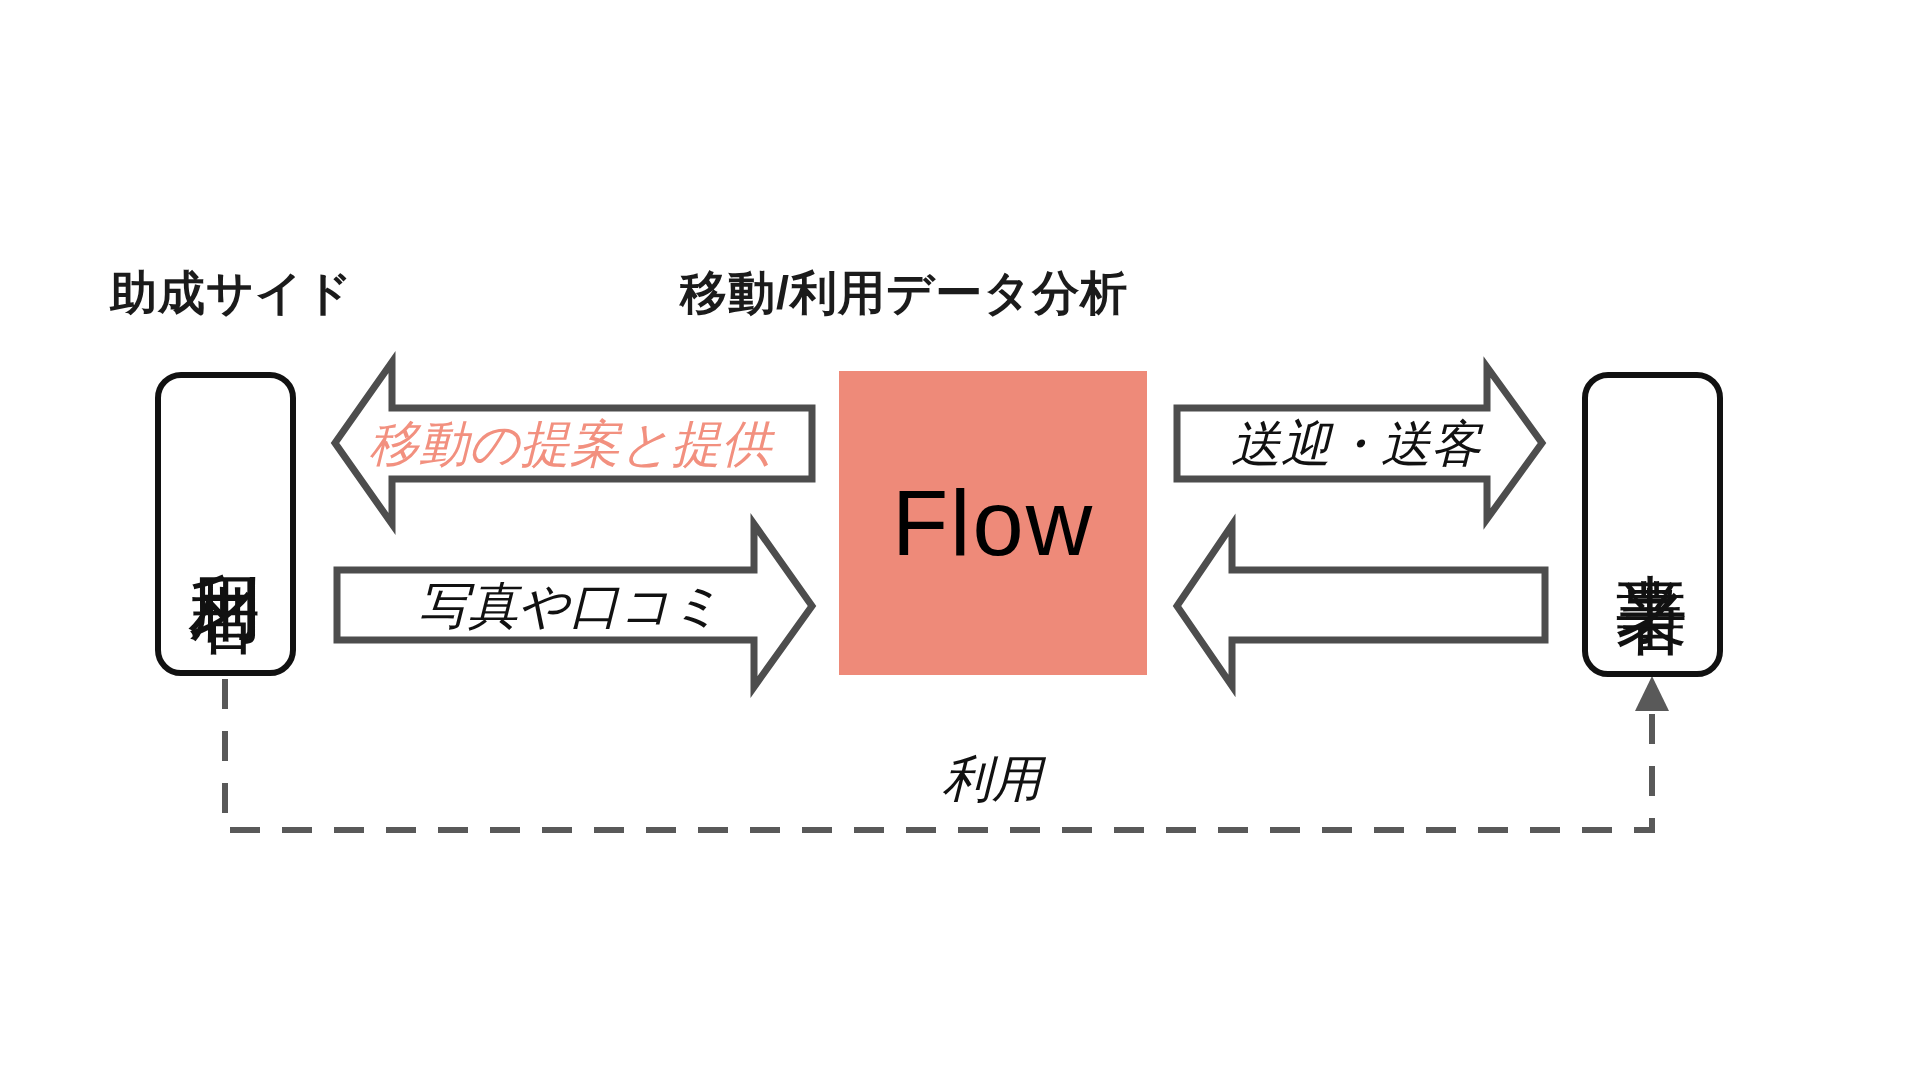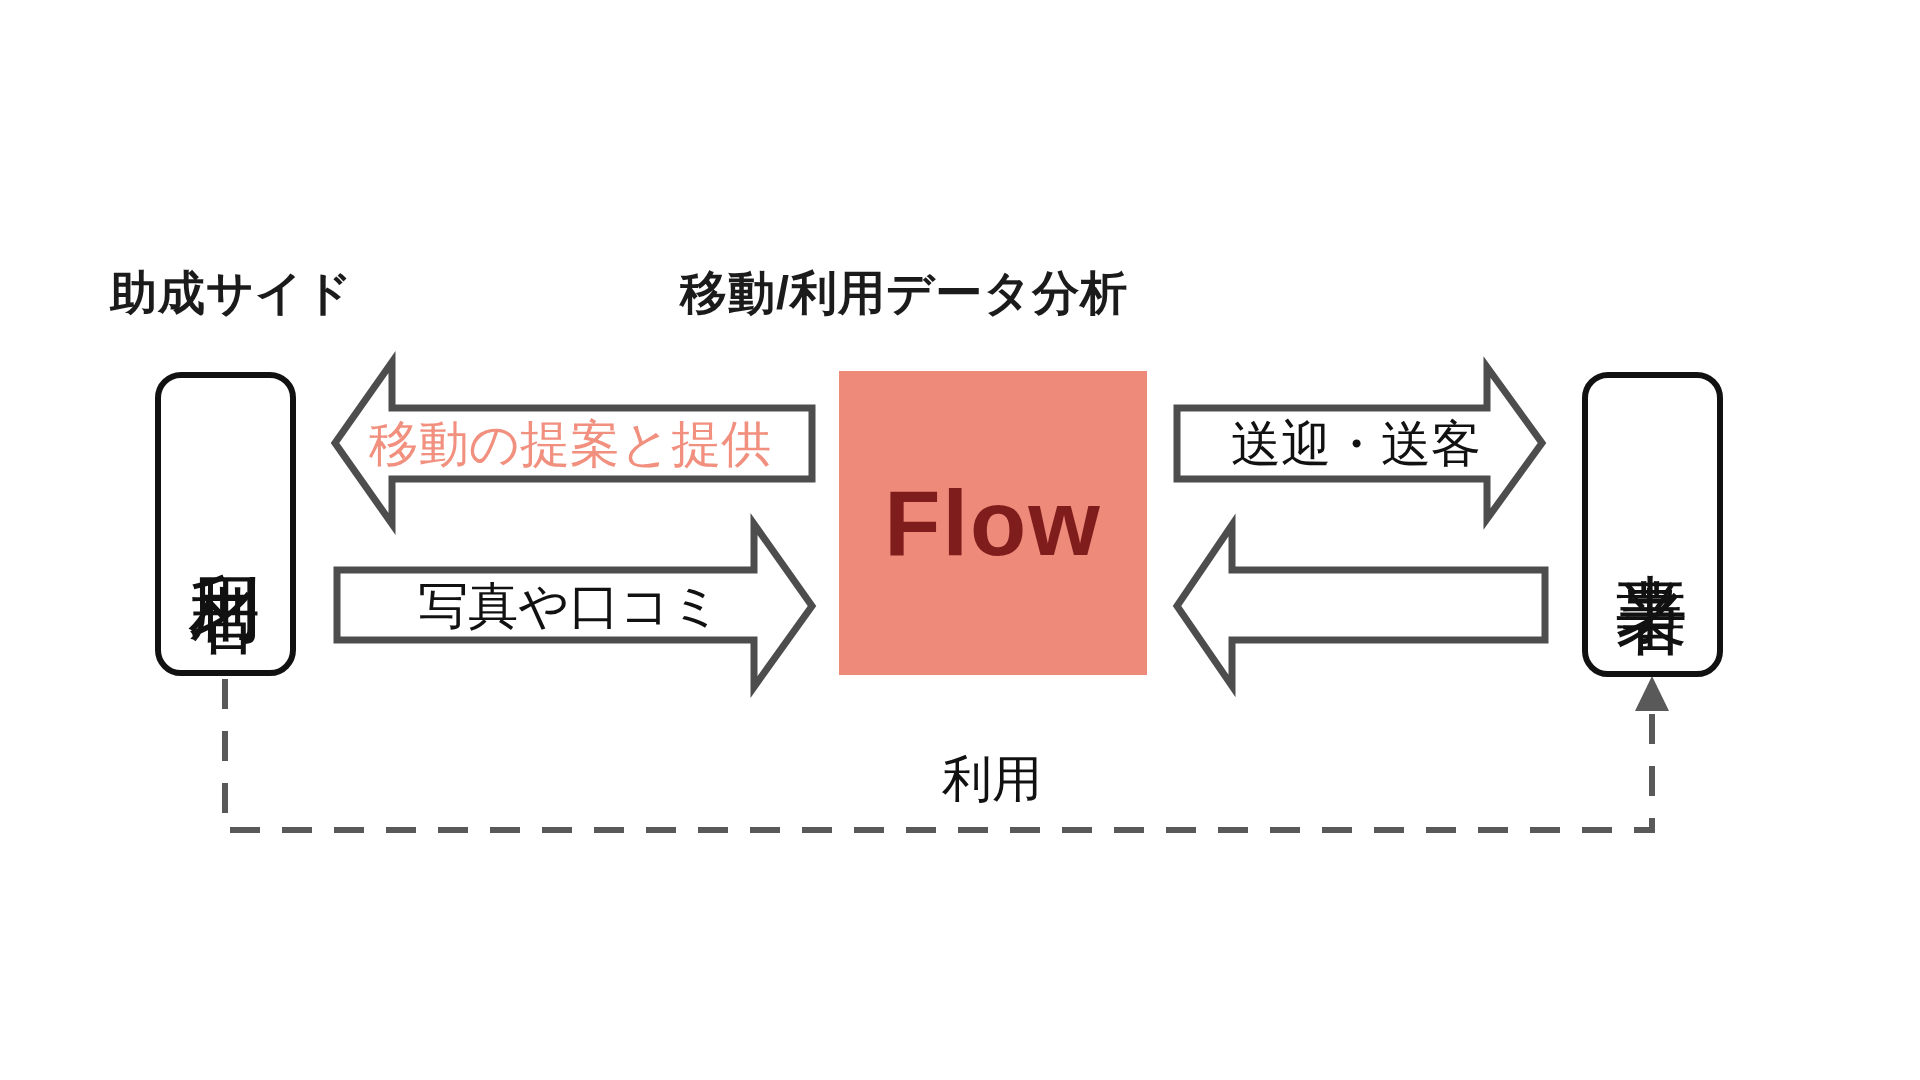--- a/index.html
+++ b/index.html
@@ -16,24 +16,24 @@
     border-radius:26px;background:#ffffff;display:flex;align-items:center;justify-content:center;
   }
   .vtext{
     writing-mode:vertical-rl;text-orientation:upright;font-size:72px;font-weight:500;
     color:#111;letter-spacing:6px;line-height:1;
   }
   .flow-box{
     position:absolute;background:var(--accent,#ee8a79);
     display:flex;align-items:center;justify-content:center;
   }
-  .flow-text{color:#7f1d1d;font-size:92px;font-weight:700;letter-spacing:2px;}
+  .flow-text{color:#000000;font-size:92px;font-weight:400;letter-spacing:2px;}
   .arrow-label{
     position:absolute;display:flex;align-items:center;justify-content:center;
-    white-space:nowrap;font-weight:500;font-size:50px;line-height:1;
+    white-space:nowrap;font-weight:500;font-size:50px;line-height:1;font-style:italic;
   }
   .lbl-accent{color:var(--accent-text,#f2907f);}
   .lbl-dark{color:#111;}
   #svg-layer{position:absolute;left:0;top:0;}
   .outlined-arrow{
     fill:#ffffff;stroke:var(--arrow-outline,#4d4d4d);
     stroke-width:7;stroke-linejoin:miter;
   }
   .dashed{
     fill:none;stroke:var(--dashed-line,#595959);

